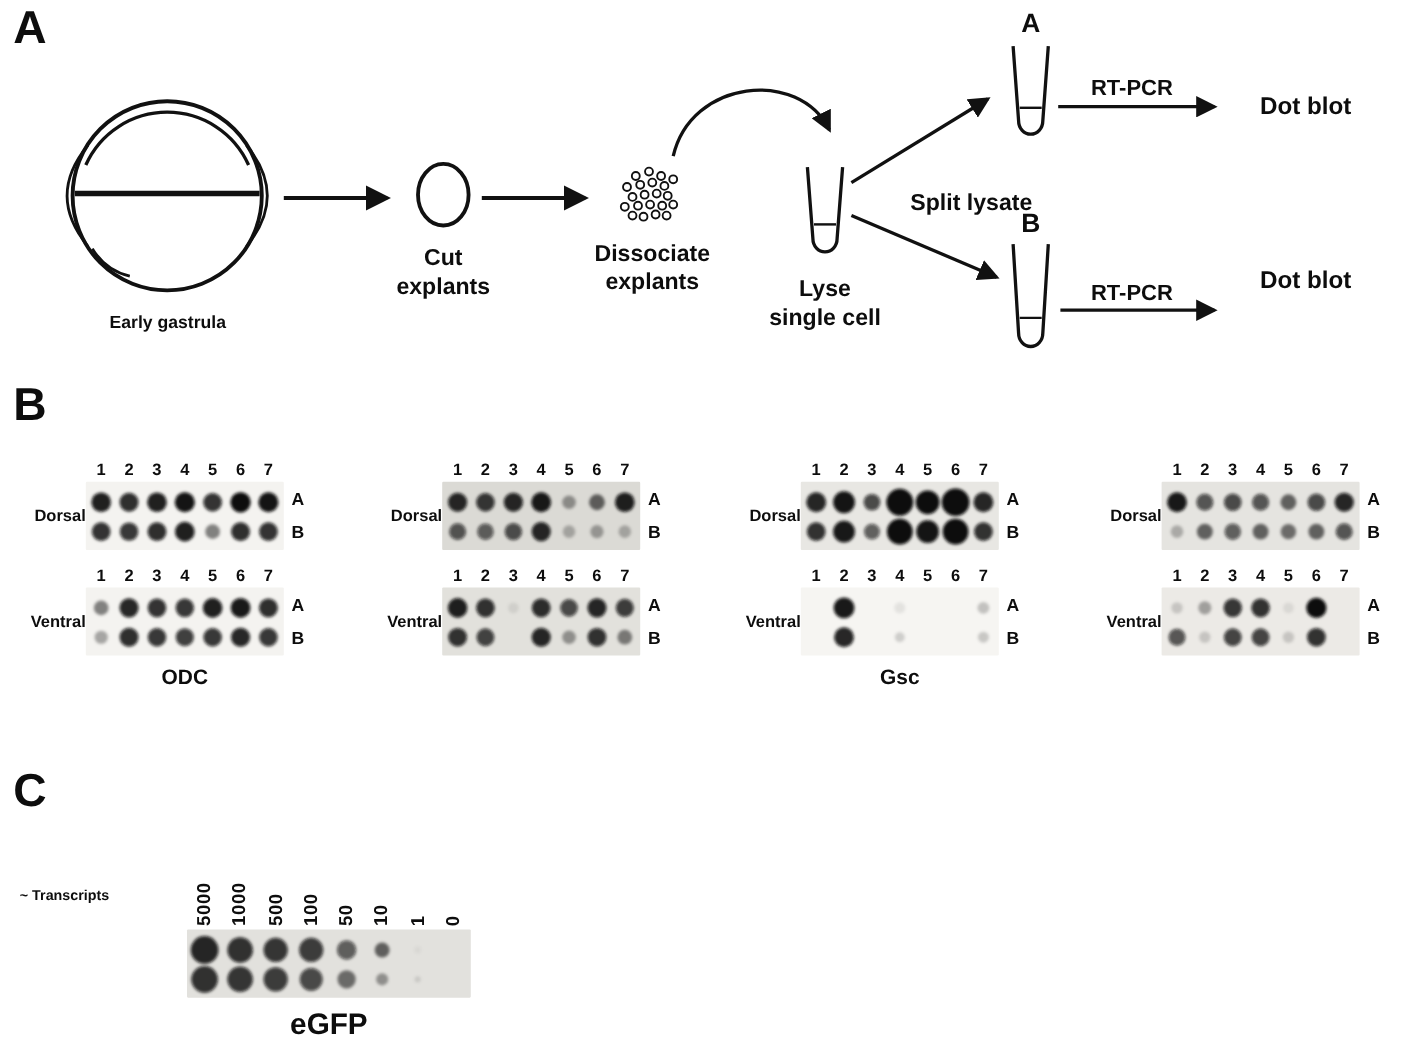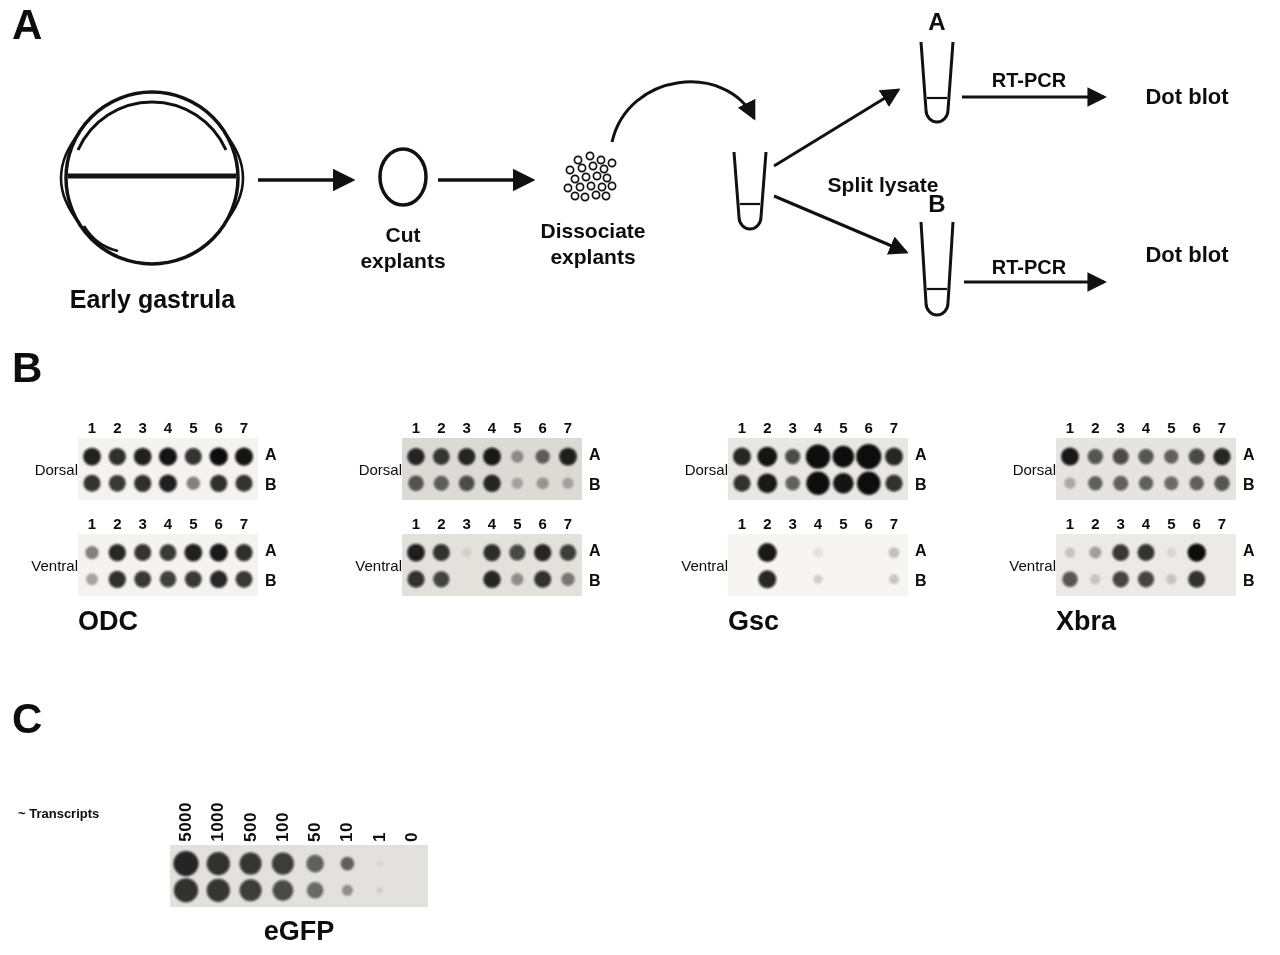--- a/index.html
+++ b/index.html
@@ -18,29 +18,29 @@
   .lbl-left{text-align:center;}
   .tube-letter{font-size:24px;font-weight:bold;text-align:center;}
 
   
   .gene-group{position:absolute;top:418px;width:268px;}
   .numrow{display:flex;margin-left:58px;width:180px;height:20px;
           font-weight:bold;font-size:15px;line-height:20px;box-sizing:content-box;}
   .numrow .colcell{display:flex;justify-content:center;}
   .blotrow{display:flex;align-items:center;}
   .sidelabel{width:58px;box-sizing:border-box;padding-right:0;text-align:right;
-             font-weight:normal;font-size:15px;}
+             font-weight:bold;font-size:15px;}
   .blot{width:180px;height:62px;position:relative;overflow:hidden;border-radius:1px;}
   .blot svg{display:block;}
   .ablabels{display:flex;flex-direction:column;justify-content:space-between;
             height:62px;box-sizing:border-box;padding:9px 0 7px;margin-left:7px;
             font-weight:bold;font-size:16px;line-height:1;}
   .nr2{margin-top:14px;}
-  .genename{margin-left:58px;width:180px;text-align:left;margin-top:10px;
-            font-weight:bold;font-size:27px;}
+  .genename{margin-left:58px;width:180px;text-align:center;margin-top:10px;
+            font-weight:bold;font-size:19px;}
 
   
   .clabels{position:absolute;left:170px;top:750px;width:258px;height:92px;display:flex;}
   .clabels .colcell{display:flex;justify-content:center;align-items:flex-end;height:92px;}
   .clabels .colcell span{writing-mode:vertical-rl;transform:rotate(180deg);
                          font-weight:bold;font-size:17px;letter-spacing:0.5px;}
   .blot-c{position:absolute;left:170px;top:845px;width:258px;height:62px;overflow:hidden;border-radius:1px;}
   .transcripts{font-weight:bold;font-size:13px;}
   .egfp{position:absolute;left:170px;top:916px;width:258px;text-align:center;
         font-weight:bold;font-size:27px;}
@@ -114,25 +114,27 @@
     <g stroke="#111" fill="none">
       <path d="M 921,222 L 926,303 A 11,12 0 0 0 948,303 L 953,222" stroke-width="3"></path>
       <line x1="927" y1="289" x2="947" y2="289" stroke-width="2.2"></line>
     </g>
 
     <line x1="962" y1="97" x2="1104" y2="97" stroke="#111" stroke-width="3" marker-end="url(#ah)"></line>
     <line x1="964" y1="282" x2="1104" y2="282" stroke="#111" stroke-width="3" marker-end="url(#ah)"></line>
   </svg>
 
   <div class="abs panel-letter" style="left:12px;top:4px">A</div>
-  <div class="abs lbl" style="left:40px;top:284px;width:225px;font-size:25px">Early gastrula</div>
+  <div class="abs lbl" style="left:40px;top:284px;width:225px;font-size:16px">Early gastrula</div>
   <div class="abs lbl prelines" style="left:330px;top:222px;width:146px">Cut
 explants</div>
   <div class="abs lbl prelines" style="left:498px;top:218px;width:190px">Dissociate
 explants</div>
+  <div class="abs lbl prelines" style="left:660px;top:250px;width:180px">Lyse
+single cell</div>
   <div class="abs lbl lbl-left" style="left:798px;top:172px;width:170px">Split lysate</div>
   <div class="abs tube-letter" style="left:915px;top:8px;width:44px">A</div>
   <div class="abs tube-letter" style="left:915px;top:190px;width:44px">B</div>
   <div class="abs lbl" style="left:975px;top:68px;width:108px;font-size:20px">RT-PCR</div>
   <div class="abs lbl lbl-left" style="left:1122px;top:83px;width:130px;font-size:22px">Dot blot</div>
   <div class="abs lbl lbl-left" style="left:1122px;top:241px;width:130px;font-size:22px">Dot blot</div>
   <div class="abs lbl" style="left:975px;top:255px;width:108px;font-size:20px">RT-PCR</div>
 
   <div class="abs panel-letter" style="left:12px;top:347px">B</div>
 
@@ -554,21 +556,20 @@
             <circle cx="90.0" cy="45.3" r="8.1" fill="#0b0b0b" fill-opacity="0.76" filter="url(#blur7)"></circle>
             <circle cx="115.3" cy="45.3" r="5.2" fill="#0b0b0b" fill-opacity="0.16" filter="url(#blur7)"></circle>
             <circle cx="140.7" cy="45.3" r="8.5" fill="#0b0b0b" fill-opacity="0.84" filter="url(#blur7)"></circle>
           </svg>
         </div>
       <div class="ablabels">
         <span>A</span>
         <span>B</span>
       </div>
     </div>
-    <div class="genename">Xbra</div>
   </div>
 
   <div class="abs panel-letter" style="left:12px;top:698px">C</div>
   <div class="abs transcripts" style="left:18px;top:806px">~ Transcripts</div>
   <div class="clabels">
       <span class="colcell" style="width: 32.2857px;">
         <span>5000</span>
       </span>
       <span class="colcell" style="width: 32.2857px;">
         <span>1000</span>

